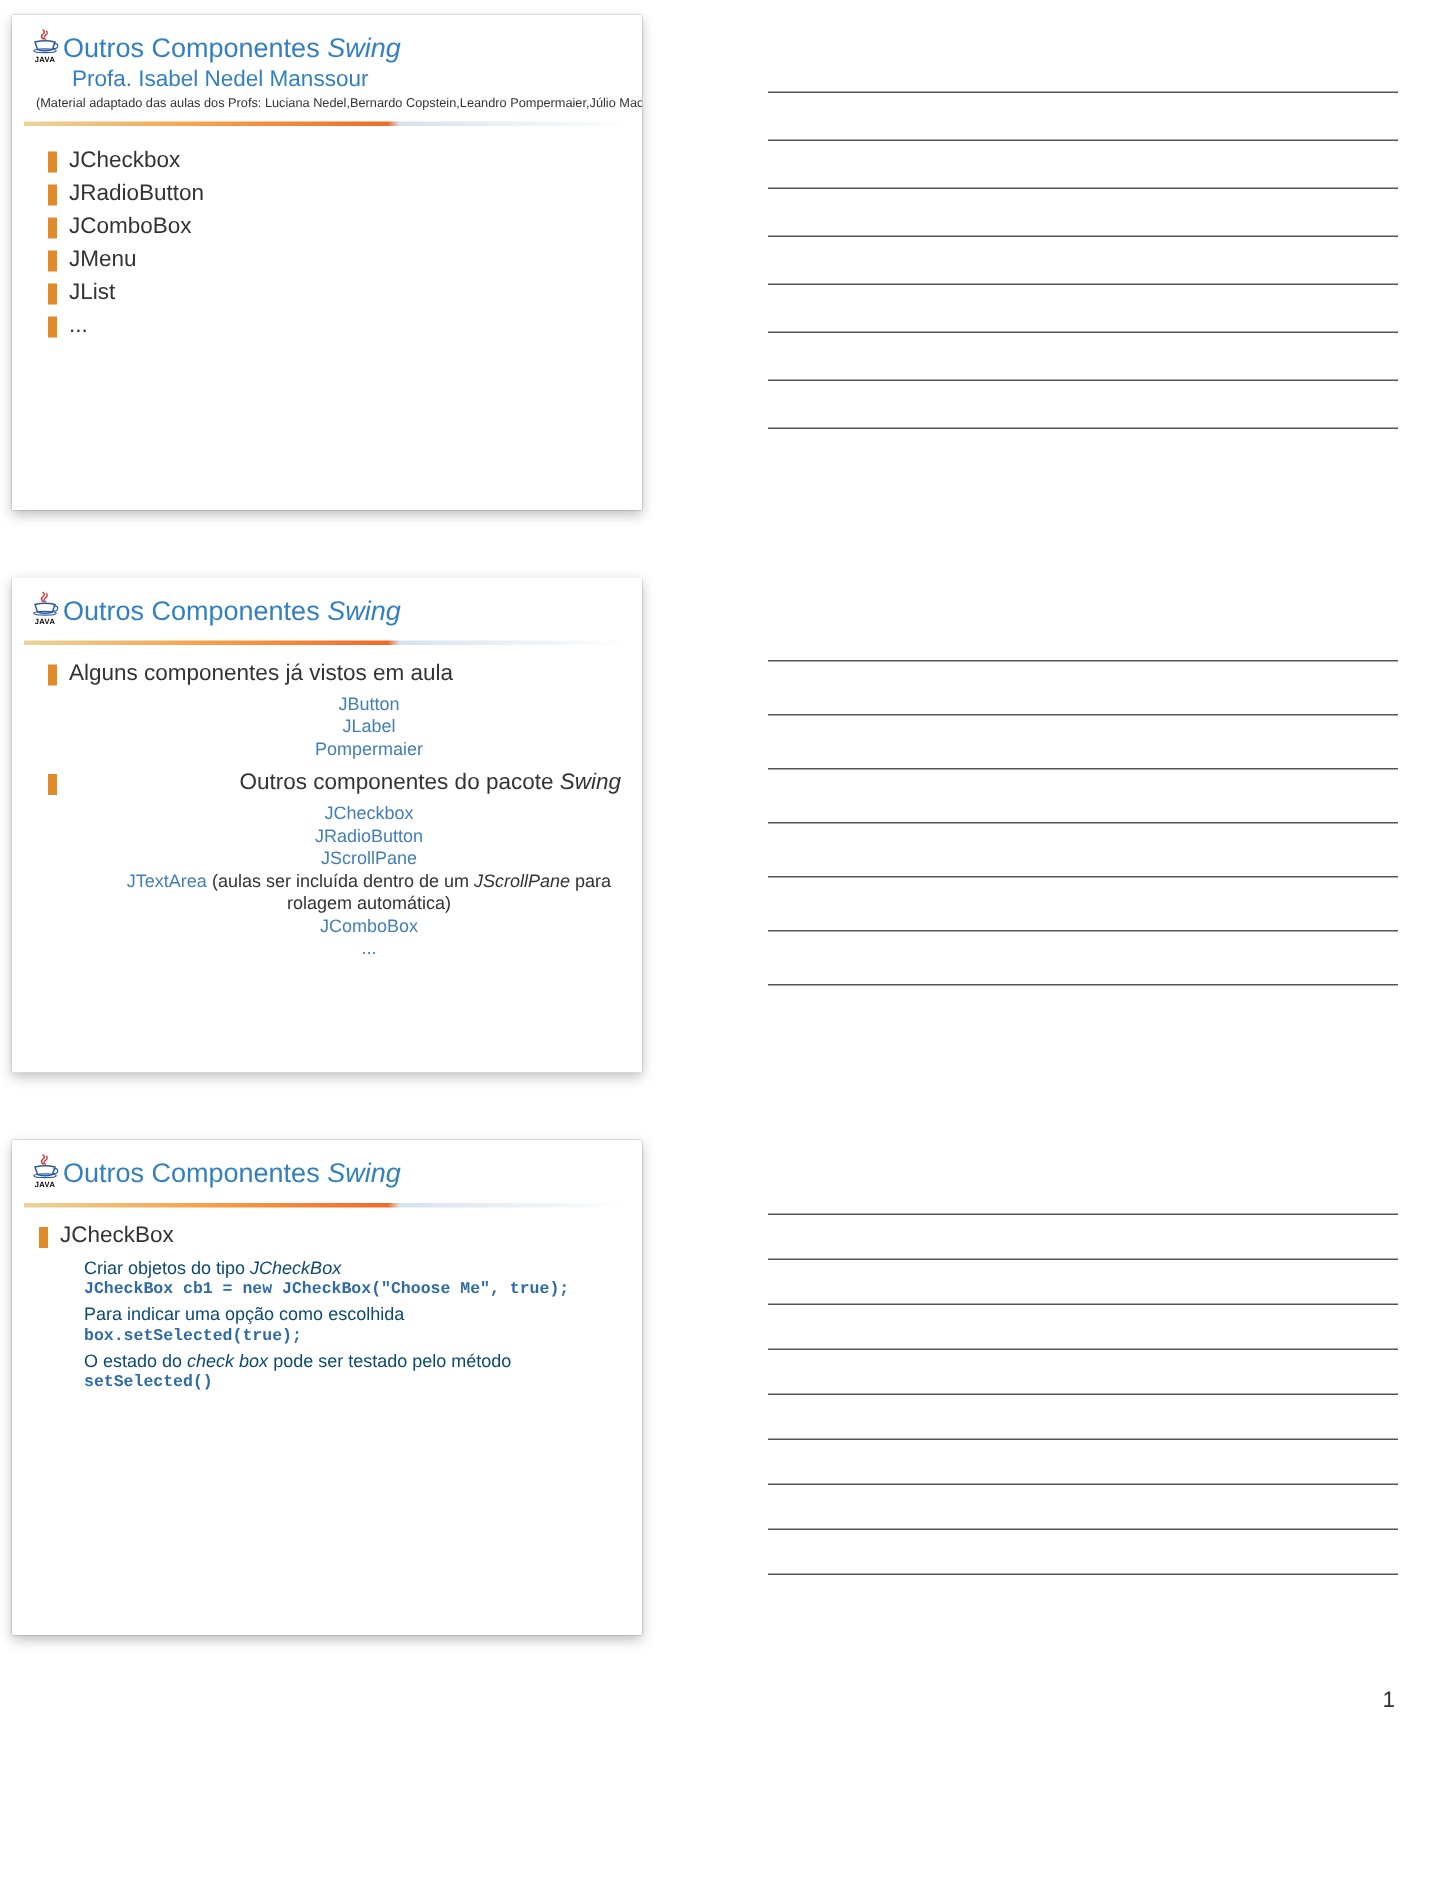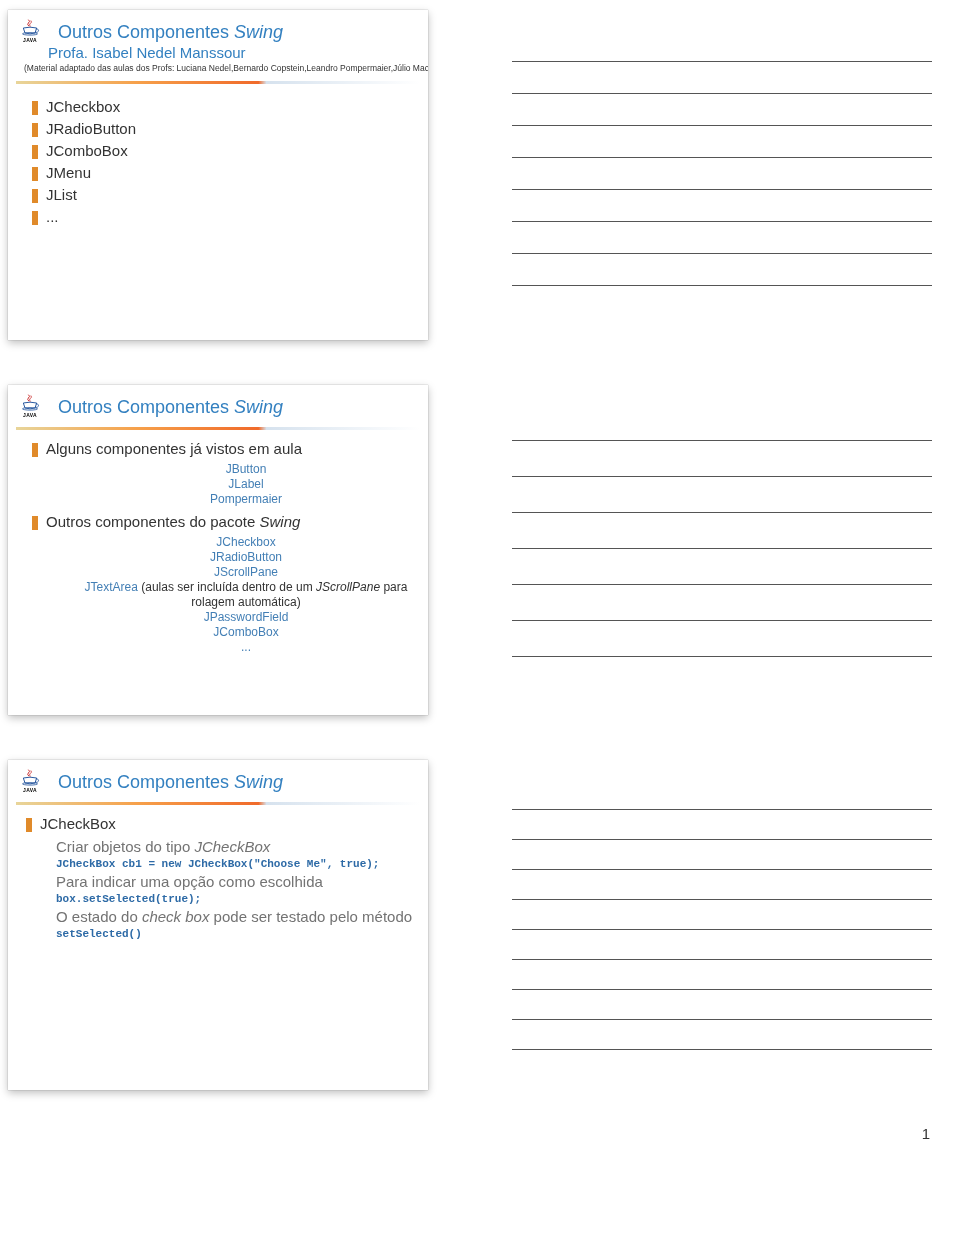--- a/index.html
+++ b/index.html
@@ -39,21 +39,21 @@
   .notes.count-9 .note-line { height: 30px; }
 
   
   .slide-head {
     padding: 8px 0 4px 8px;
     position: relative;
   }
   .title-row {
     display: flex;
     align-items: center;
-    gap: 16px;
+    gap: 0;
   }
   
   .java-icon {
     width: 24px;
     height: 28px;
     position: relative;
     flex-shrink: 0;
     margin-left: 2px;
   }
   .java-icon svg { display: block; }
@@ -119,22 +119,22 @@
     text-align: center;
   }
   .sub-item {
     font-size: 12px;
     color: #437fb5;
     line-height: 1.25;
   }
   .sub-item .plain { color: #333; font-size: 12px; }
   .sub-item .italic { font-style: italic; }
   .body-line {
-    font-size: 15px;
-    color: #737373;
+    font-size: 12px;
+    color: #0c4a6e;
     margin-left: 30px;
     line-height: 1.35;
   }
   .body-line .italic { font-style: italic; }
   .code-line {
     font-family: "Courier New", monospace;
     font-size: 11px;
     color: #2d6aa6;
     font-weight: bold;
     margin-left: 30px;
@@ -235,32 +235,31 @@
     <div class="slide-body" style="padding-top:6px;">
       <div class="blt">
           <div class="blt-mark"></div>
           <div class="blt-text">Alguns componentes já vistos em aula</div>
         </div>
       <div class="sub-list">
         <div class="sub-item">JButton</div>
         <div class="sub-item">JLabel</div>
         <div class="sub-item">Pompermaier</div>
       </div>
-      <div class="blt" style="margin-top:6px;">
+      <div class="blt" style="margin-top:6px;justify-content:space-between;">
         <div class="blt-mark"></div>
         <div class="blt-text"><span>Outros componentes do pacote </span><span style="font-style:italic">Swing</span></div>
       </div>
       <div class="sub-list">
         <div class="sub-item">JCheckbox</div>
         <div class="sub-item">JRadioButton</div>
         <div class="sub-item">JScrollPane</div>
         <div class="sub-item">
           <span>JTextArea </span><span class="plain">(aulas ser incluída dentro de um </span><span class="plain italic">JScrollPane</span><span class="plain"> para rolagem automática)</span>
         </div>
-        <div class="sub-item">JPasswordField</div>
         <div class="sub-item">JComboBox</div>
         <div class="sub-item">...</div>
       </div>
     </div>
   </div>
   <div class="notes count-7">
     <div class="note-line"></div>
       <div class="note-line"></div>
       <div class="note-line"></div>
       <div class="note-line"></div>

